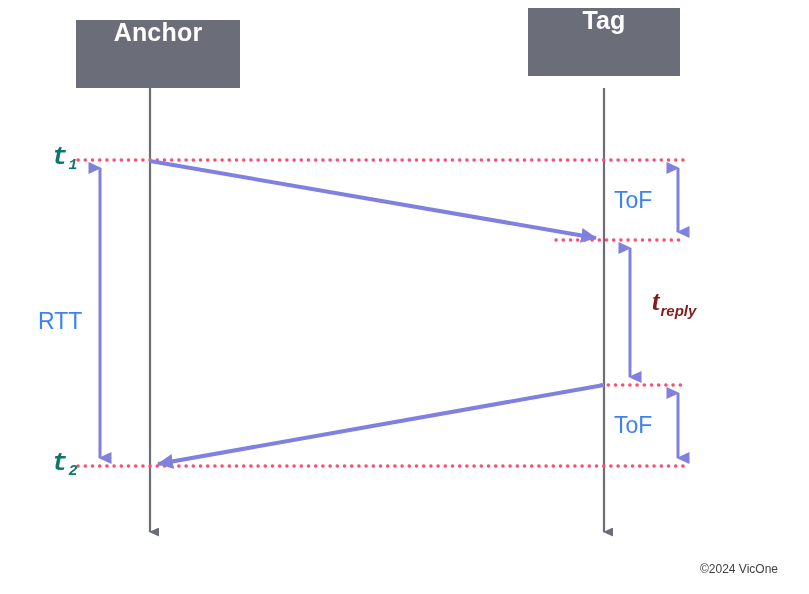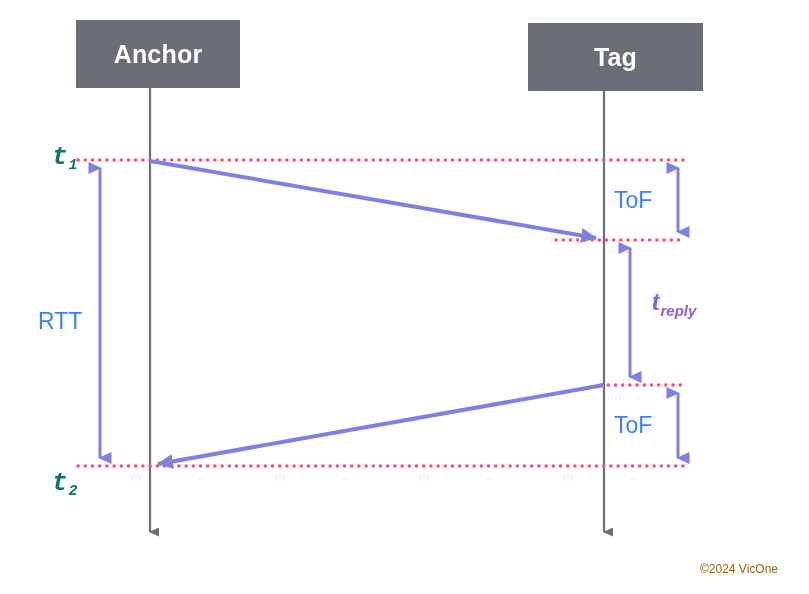--- a/index.html
+++ b/index.html
@@ -19,21 +19,21 @@
     position: absolute;
     left: 0;
     top: 0;
     width: 809px;
     height: 594px;
   }
   .node-box {
     position: absolute;
     background: #6b6e78;
     display: flex;
-    align-items: center;
+    align-items: flex-start;
     justify-content: center;
     box-sizing: border-box;
   }
   .node-label {
     color: #ffffff;
     font-family: "Liberation Sans", sans-serif;
     font-weight: bold;
     font-size: 25px;
     letter-spacing: 0.2px;
     line-height: 1;
@@ -57,42 +57,42 @@
     vertical-align: baseline;
     position: relative;
     top: 5px;
     left: 1px;
   }
   .treply-label {
     font-family: "Liberation Serif", serif;
     font-style: italic;
     font-weight: bold;
     font-size: 27px;
-    color: #8b5cf6;
+    color: #7f1d1d;
   }
   .treply-label sub {
     font-family: "Liberation Sans", sans-serif;
     font-size: 15px;
     font-style: italic;
     font-weight: bold;
     vertical-align: baseline;
     position: relative;
     top: 6px;
     left: 1px;
   }
   .plain-label {
     font-family: "Liberation Sans", sans-serif;
     font-size: 23px;
     color: #3b82f6;
     font-weight: normal;
   }
   .copyright {
     font-family: "Liberation Sans", sans-serif;
     font-size: 12px;
-    color: #a16207;
+    color: #404040;
   }
 </style>
 </head>
 <body>
 
 <div id="diagram-root">
 
   <svg id="svg-layer" viewBox="0 0 809 594">
     <defs>
       <marker id="gray-down" markerWidth="12" markerHeight="12" refX="4.5" refY="9" orient="auto" markerUnits="userSpaceOnUse">
@@ -130,29 +130,29 @@
 
     <line x1="630" y1="248" x2="630" y2="377" stroke="#8080e0" stroke-width="3" marker-start="url(#blue-up)" marker-end="url(#blue-down)"></line>
 
     <line x1="678" y1="393" x2="678" y2="458" stroke="#8080e0" stroke-width="3" marker-start="url(#blue-up)" marker-end="url(#blue-down)"></line>
   </svg>
 
   <div class="node-box" style="left:76px; top:20px; width:164px; height:68px;">
     <span class="node-label">Anchor</span>
   </div>
 
-  <div class="node-box" style="left:528px; top:23px; width:175px; height:68px;">
+  <div class="node-box" style="left:528px; top:8px; width:152px; height:68px;">
     <span class="node-label">Tag</span>
   </div>
 
   <div class="txt time-label" style="left:52px; top:144px;">
     <span>t</span><sub>1</sub>
   </div>
 
-  <div class="txt time-label" style="left:52px; top:450px;margin-top:20px;">
+  <div class="txt time-label" style="left:52px; top:450px;">
     <span>t</span><sub>2</sub>
   </div>
 
   <div class="txt plain-label" style="left:38px; top:310px;text-align:center;">RTT</div>
 
   <div class="txt plain-label" style="left:614px; top:189px;">ToF</div>
 
   <div class="txt treply-label" style="left:652px; top:288px;">
     <span>t</span><sub>reply</sub>
   </div>

